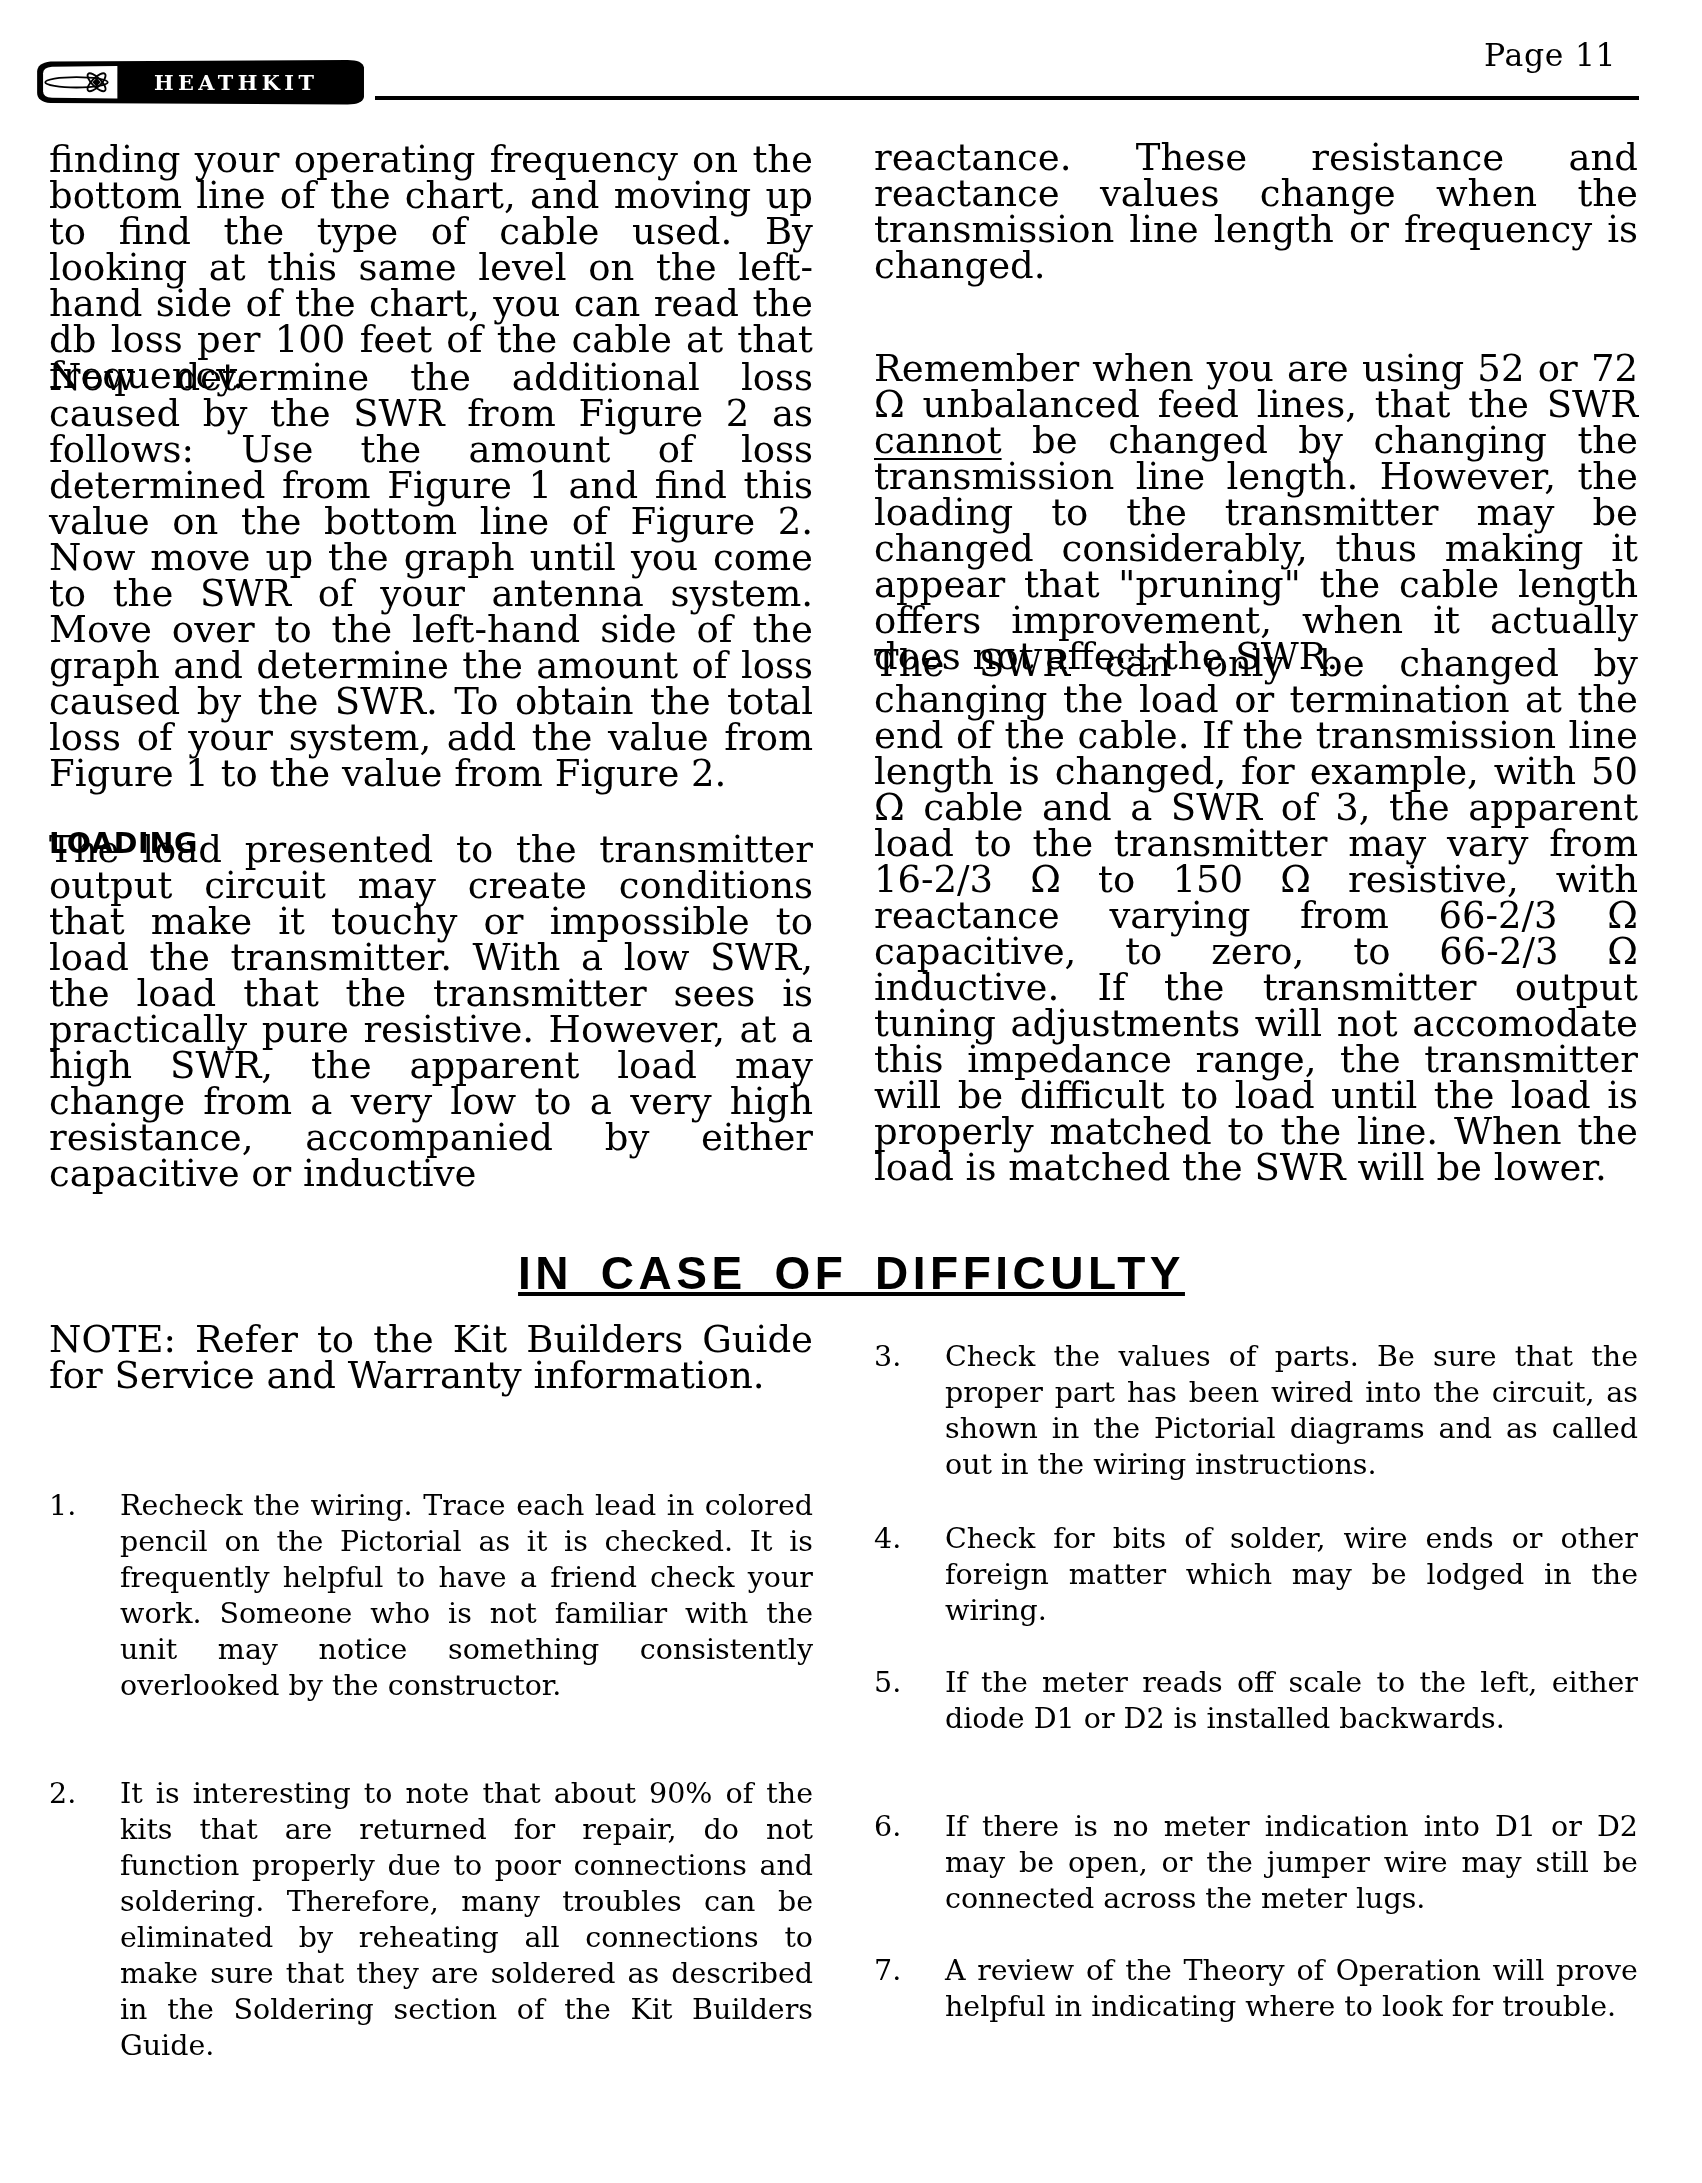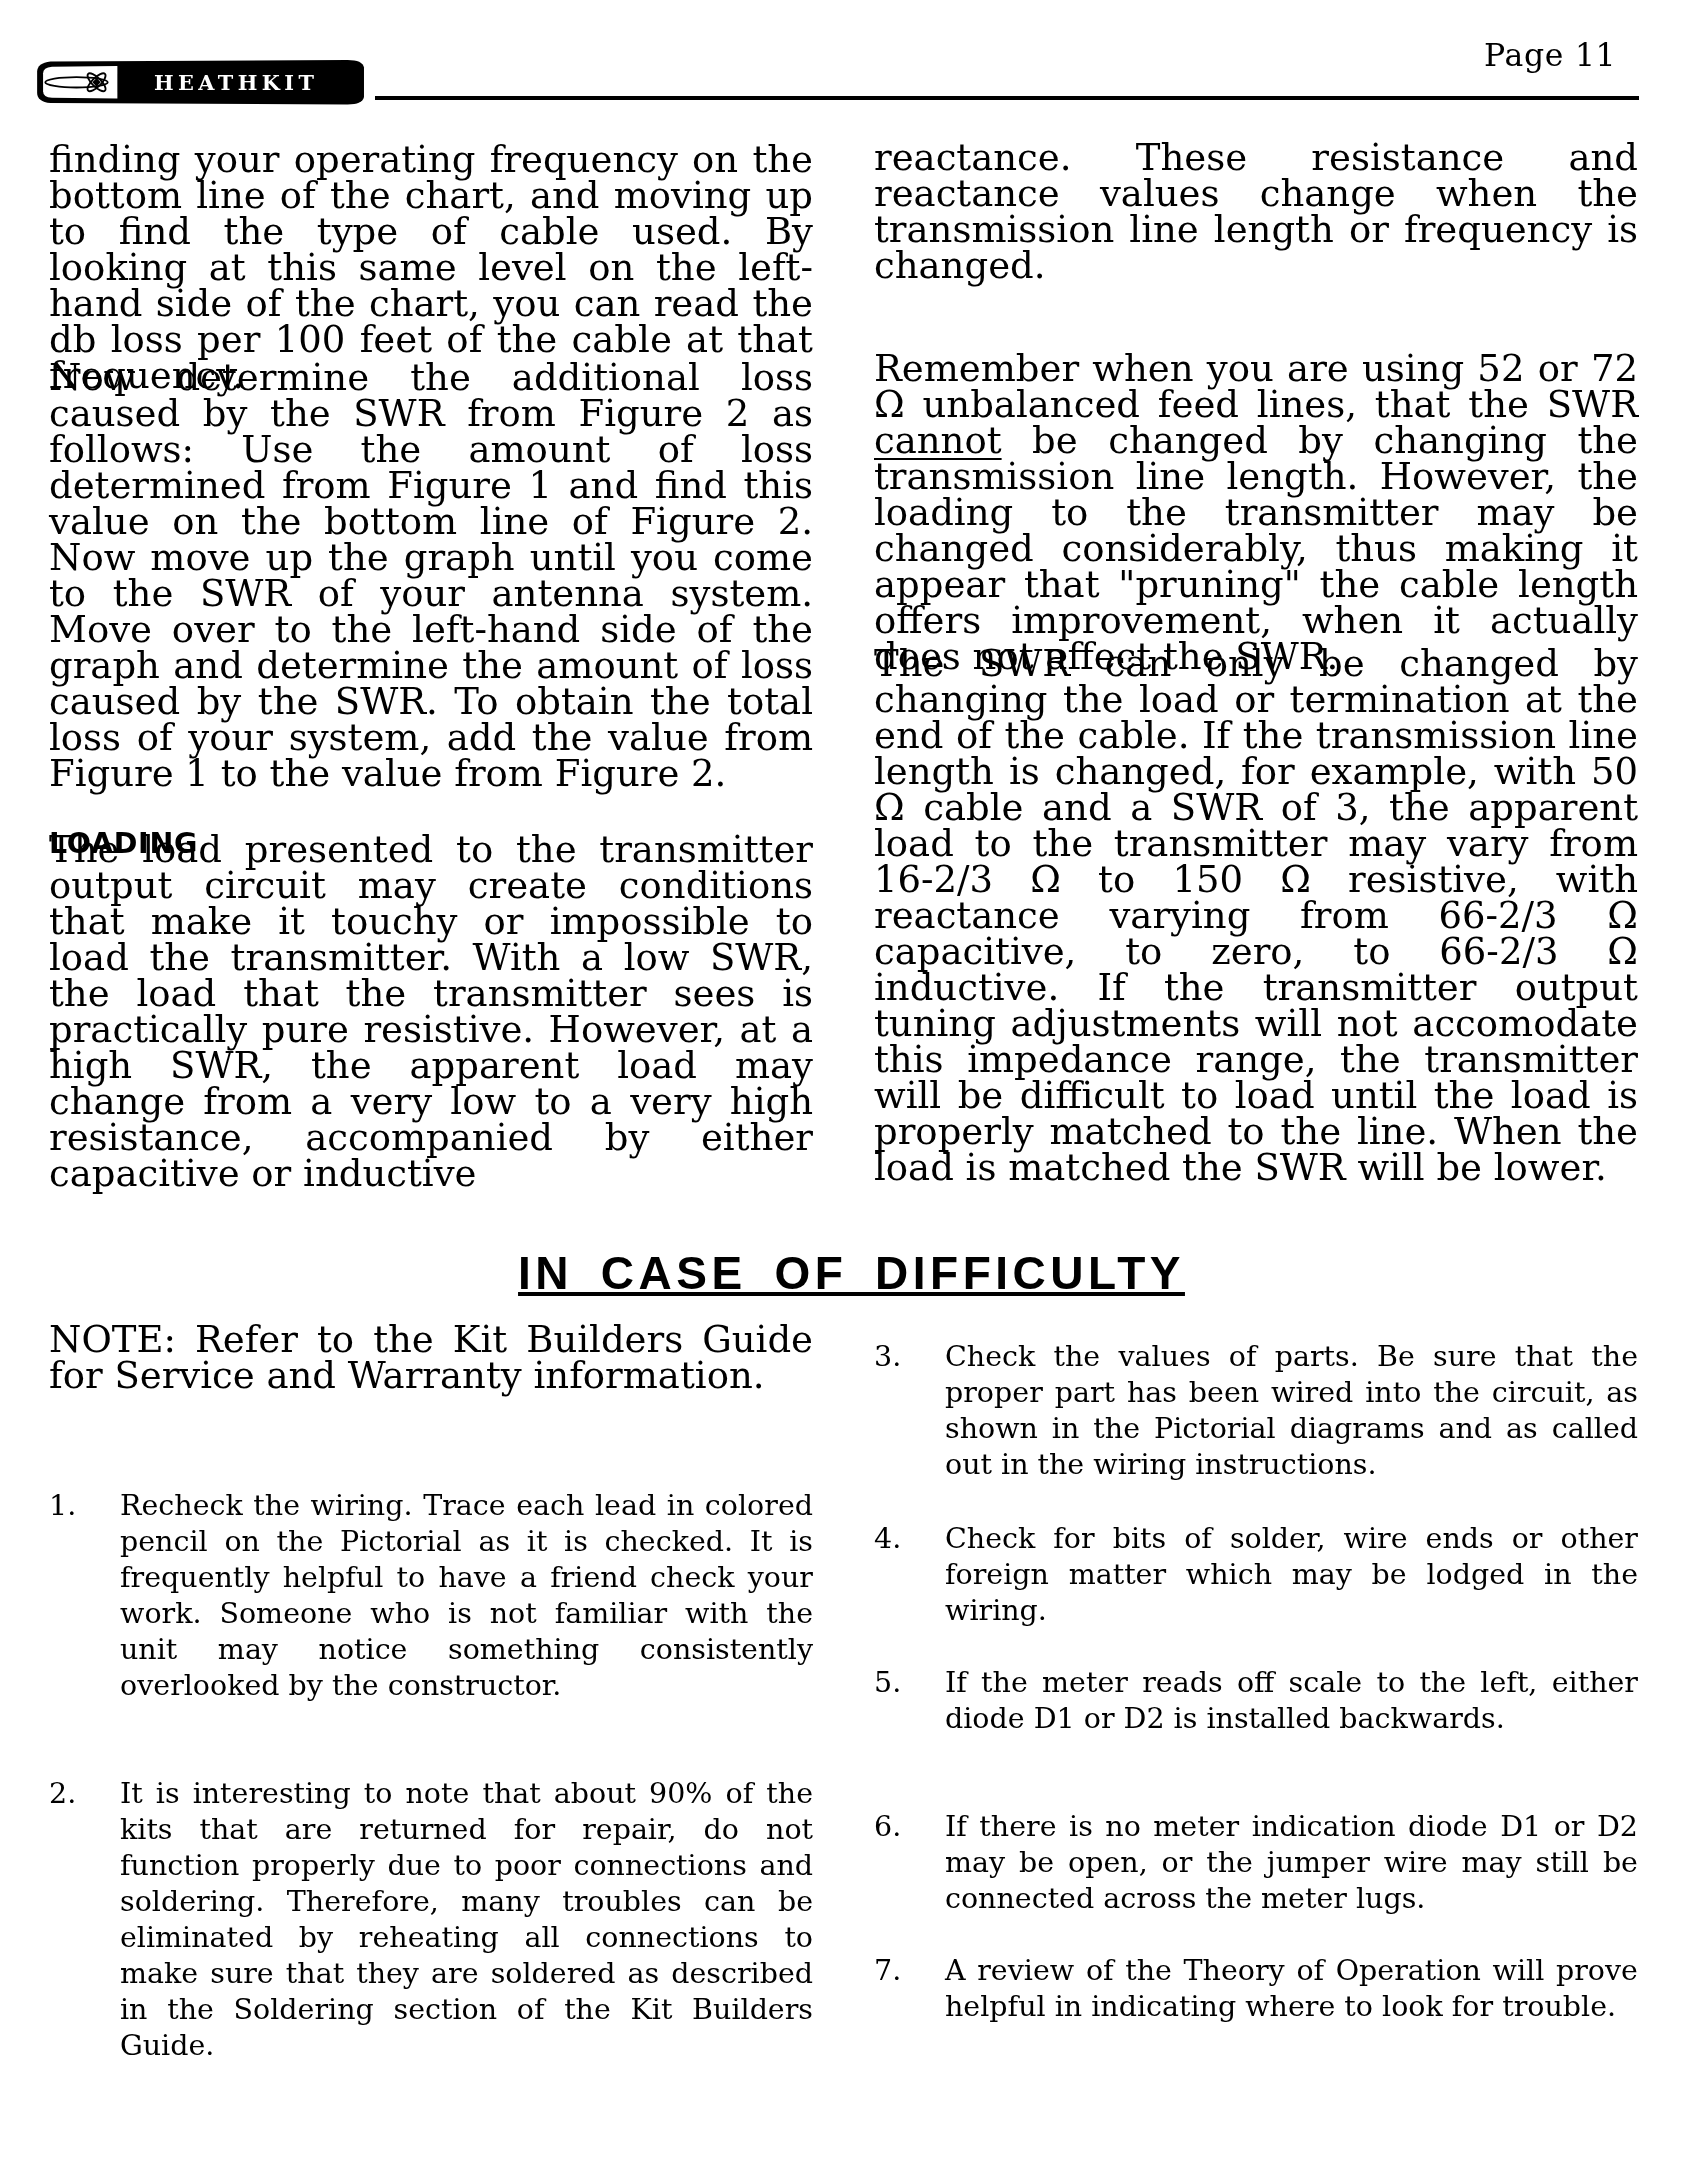--- a/index.html
+++ b/index.html
@@ -81,19 +81,19 @@
 <div class="item" style="left:874px; top:1521px; width:764px;">
   <span class="num">4.</span>
   <span class="txt">Check for bits of solder, wire ends or other foreign matter which may be lodged in the wiring.</span>
 </div>
 <div class="item" style="left:874px; top:1665px; width:764px;">
   <span class="num">5.</span>
   <span class="txt">If the meter reads off scale to the left, either diode D1 or D2 is installed backwards.</span>
 </div>
 <div class="item" style="left:874px; top:1809px; width:764px;">
   <span class="num">6.</span>
-  <span class="txt">If there is no meter indication diode D1 or D2 may be open, or the jumper wire may still be connected across the meter lugs.</span>
+  <span class="txt">If there is no meter indication into D1 or D2 may be open, or the jumper wire may still be connected across the meter lugs.</span>
 </div>
 <div class="item" style="left:874px; top:1953px; width:764px;">
   <span class="num">7.</span>
   <span class="txt">A review of the Theory of Operation will prove helpful in indicating where to look for trouble.</span>
 </div>
 
 
 </body></html>

